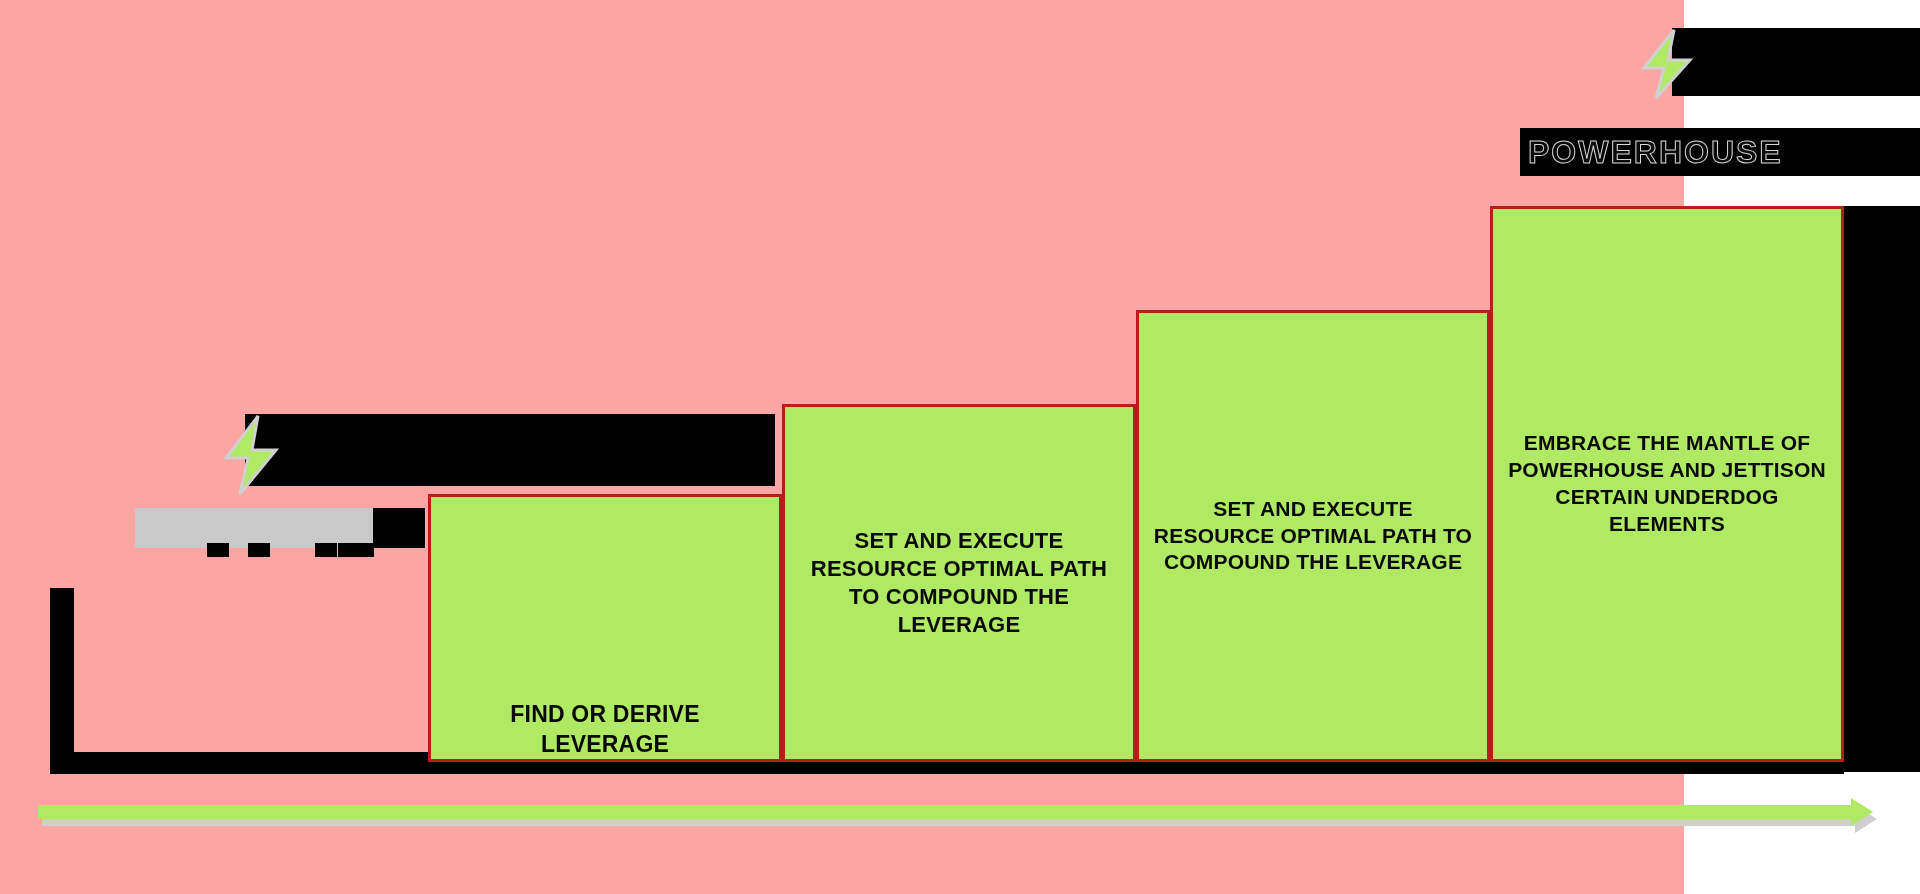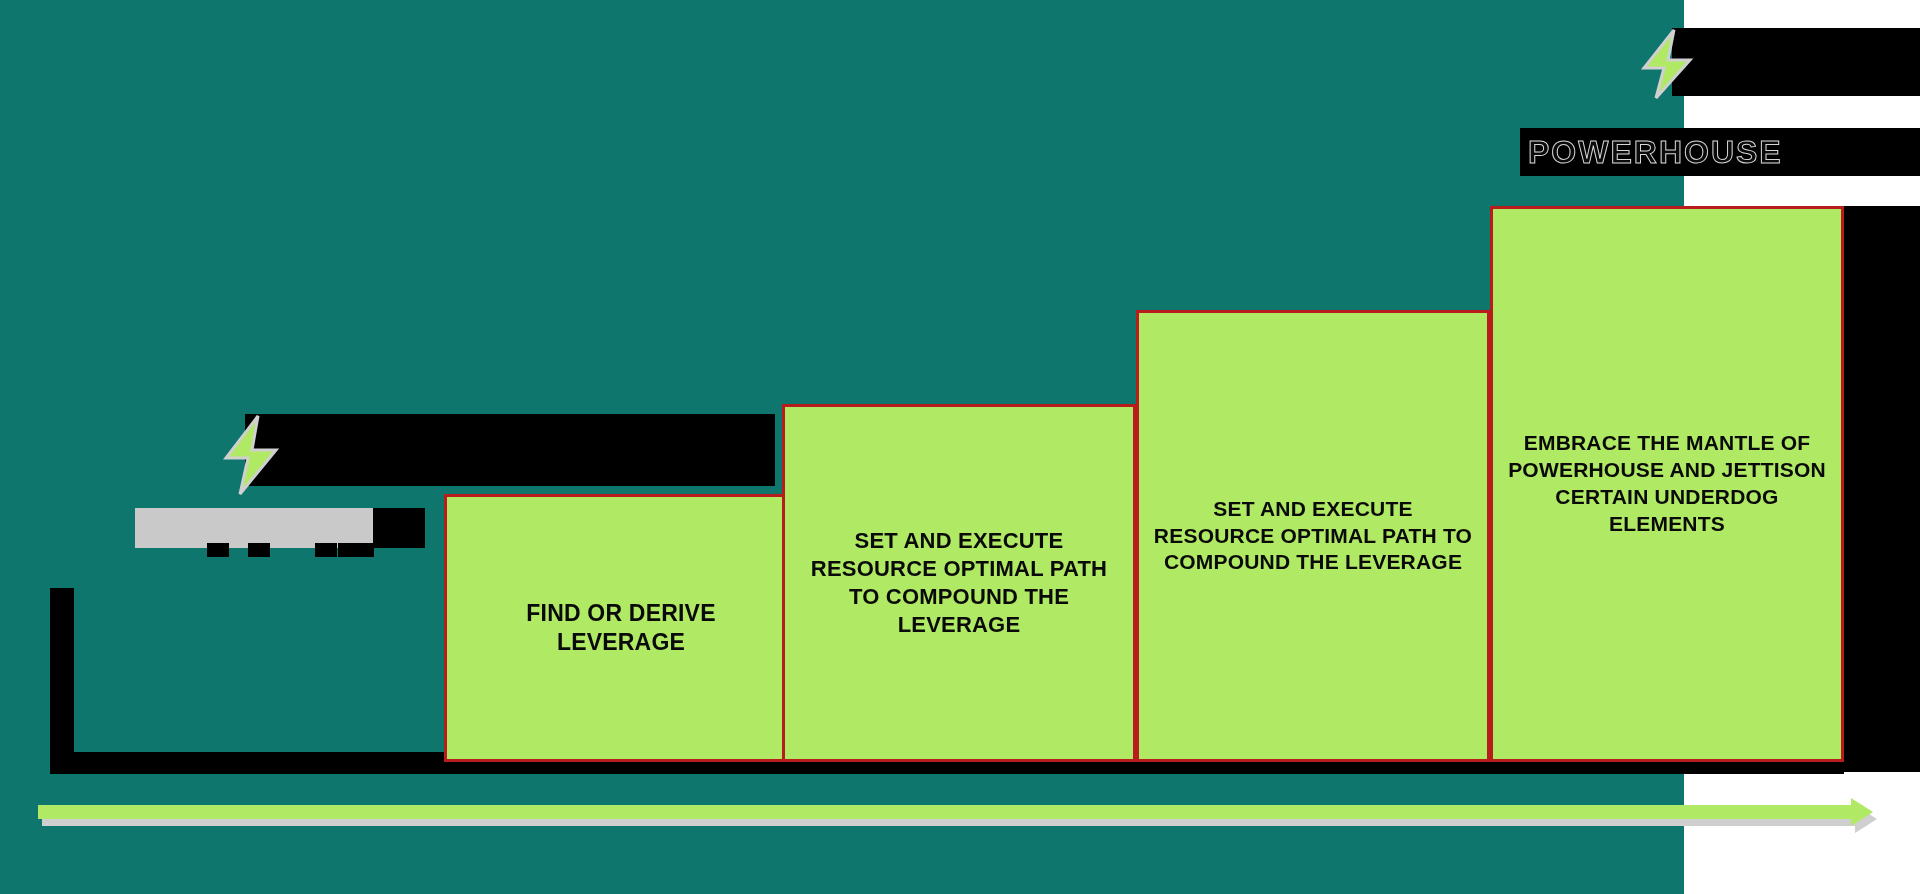--- a/index.html
+++ b/index.html
@@ -13,21 +13,21 @@
     overflow: hidden;
     font-family: "Liberation Sans", sans-serif;
     position: relative;
   }
 
   #stage {
     position: absolute;
     left: 0; top: 0;
     width: 1684px;
     height: 894px;
-    background: #0f766e;
+    background: #fca5a5;
   }
 
   
   .black-base {
     position: absolute;
     background: #000000;
   }
 
   
   .step {
@@ -136,21 +136,21 @@
   </svg>
 
   <div class="banner-gray" style="left:135px; top:508px; width:238px; height:40px;"></div>
   <div class="redact-chip" style="left:373px; top:508px; width:52px; height:40px;"></div>
   <div class="redact-chip" style="left:207px; top:543px; width:22px; height:14px;"></div>
   <div class="redact-chip" style="left:248px; top:543px; width:22px; height:14px;"></div>
   <div class="redact-chip" style="left:315px; top:543px; width:22px; height:14px;"></div>
   <div class="redact-chip" style="left:338px; top:543px; width:36px; height:14px;"></div>
 
 
-  <div class="step" style="left:444px; top:494px; width:354px; height:268px;">
+  <div class="step" style="left:428px; top:494px; width:354px; height:268px;align-items:flex-end;">
     <span class="step-label sz-lg">FIND OR DERIVE LEVERAGE</span>
   </div>
 
   <div class="step" style="left:782px; top:404px; width:354px; height:358px;">
     <span class="step-label sz-md">SET AND EXECUTE RESOURCE OPTIMAL PATH TO COMPOUND THE LEVERAGE</span>
   </div>
 
   <div class="step" style="left:1136px; top:310px; width:354px; height:452px;">
     <span class="step-label sz-sm">SET AND EXECUTE RESOURCE OPTIMAL PATH TO COMPOUND THE LEVERAGE</span>
   </div>

